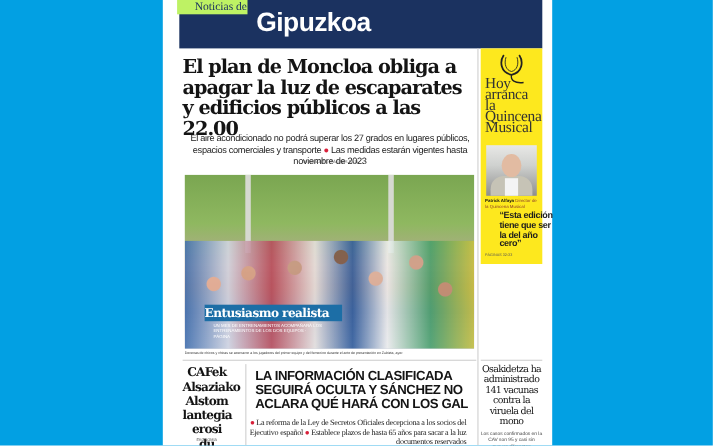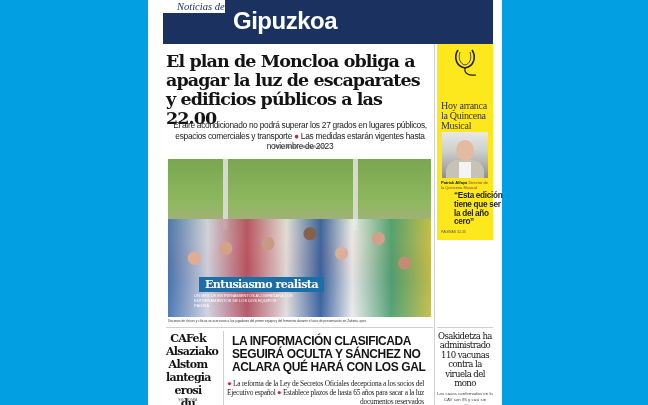--- a/index.html
+++ b/index.html
@@ -13,22 +13,22 @@
     position: absolute; left: 148px; top: 0; width: 354px; height: 405px;
     background: #ffffff;
   }
   
   .masthead {
     position: absolute; left: 15px; top: 0; width: 330px; height: 44px;
     background: #1b3260;
   }
   .masthead-pre {
     position: absolute; left: -2px; top: 0; width: 64px; height: 13px;
-    background: #ffffff;
-    font-family: "Liberation Serif", serif; font-style: italic;
+    background: #bef264;
+    font-family: "Liberation Serif", serif; 
     font-size: 10.5px; color: #1b3260; line-height: 13px; padding-left: 16px;
     box-sizing: border-box;
   }
   .masthead-title {
     position: absolute; left: 70px; top: 1px;
     font-family: "Liberation Sans", sans-serif; font-weight: bold;
     font-size: 24px; color: #ffffff; letter-spacing: -0.5px; line-height: 40px;
   }
   
   .lead-headline {
@@ -62,24 +62,24 @@
       radial-gradient(circle at 38% 25%, #c79a82 0 6px, transparent 7px),
       radial-gradient(circle at 54% 15%, #7b5544 0 6px, transparent 7px),
       radial-gradient(circle at 66% 35%, #e1b49f 0 6px, transparent 7px),
       radial-gradient(circle at 80% 20%, #d3a08a 0 6px, transparent 7px),
       radial-gradient(circle at 90% 45%, #c38e73 0 6px, transparent 7px),
       linear-gradient(90deg, #3f6fb0 0%, #d4d8e6 15%, #b84a5a 30%, #e9e4e2 45%, #2d5a9c 58%, #f2f2f2 70%, #46a06a 85%, #c8c23e 100%);
     opacity: 0.85;
   }
   .photo .pole { position: absolute; top: 0; width: 5px; height: 45%; background: #d6d9d1; }
   .photo-label {
-    position: absolute; left: 31px; top: 118px; width: 125px; height: 15px;
+    position: absolute; left: 18px; top: 118px; width: 125px; height: 15px;
     background: #1c6ea6; color: #fff;
     font-family: "DejaVu Serif", serif; font-weight: bold; font-size: 11px;
-    line-height: 15px; text-align: center; letter-spacing: -0.5px;
+    line-height: 15px; letter-spacing: -0.5px;
   }
   .photo-sublabel {
     position: absolute; left: 26px; top: 134px; width: 100px;
     font-family: "Liberation Sans", sans-serif; font-size: 4px; line-height: 5px;
     color: #fff; text-transform: uppercase;
   }
   .photo-caption {
     position: absolute; left: 20px; top: 319px; width: 263px;
     font-family: "Liberation Sans", sans-serif; font-size: 3.2px; color: #333;
   }
@@ -107,22 +107,22 @@
   }
   
   .promo {
     position: absolute; left: 289px; top: 44px; width: 56px; height: 196px;
     background: #fde81e;
   }
   .promo-logo {
     position: absolute; left: 15px; top: 4px; width: 26px; height: 30px;
   }
   .promo-headline {
-    position: absolute; left: 4px; top: 57px; width: 50px;
-    font-family: "Liberation Serif", serif; font-size: 10px; line-height: 10px;
+    position: absolute; left: 4px; top: 28px; width: 50px;
+    font-family: "Liberation Serif", serif; font-size: 14px; line-height: 10px;
     color: #333; letter-spacing: -0.3px;
   }
   .promo-photo {
     position: absolute; left: 5px; top: 88px; width: 46px; height: 46px;
     background: linear-gradient(180deg, #e8e8e6 0%, #cfd1cf 40%, #8e8e8e 100%);
     overflow: hidden;
   }
   .promo-photo .head {
     position: absolute; left: 14px; top: 8px; width: 18px; height: 21px;
     border-radius: 50%; background: #e2bba2;
@@ -225,17 +225,17 @@
       <span>Director de la Quincena Musical</span>
     </div>
     <div class="promo-quote">“Esta edición tiene que ser la del año cero”</div>
     <div class="promo-ref">PÁGINAS 32-33</div>
   </div>
 
 
   <div class="divider" style="left:289px; top:327px; width:56px;"></div>
 
   <div class="side-story" style="top:332px;">
-    <div class="side-headline">Osakidetza ha administrado 110 vacunas contra la viruela del mono</div>
+    <div class="side-headline">Osakidetza ha administrado 141 vacunas contra la viruela del mono</div>
     <div class="side-deck">Los casos confirmados en la CAV son 95 y casi sin nuevos diferentes</div>
 
   </div>
 </div>
 
 </body></html>

